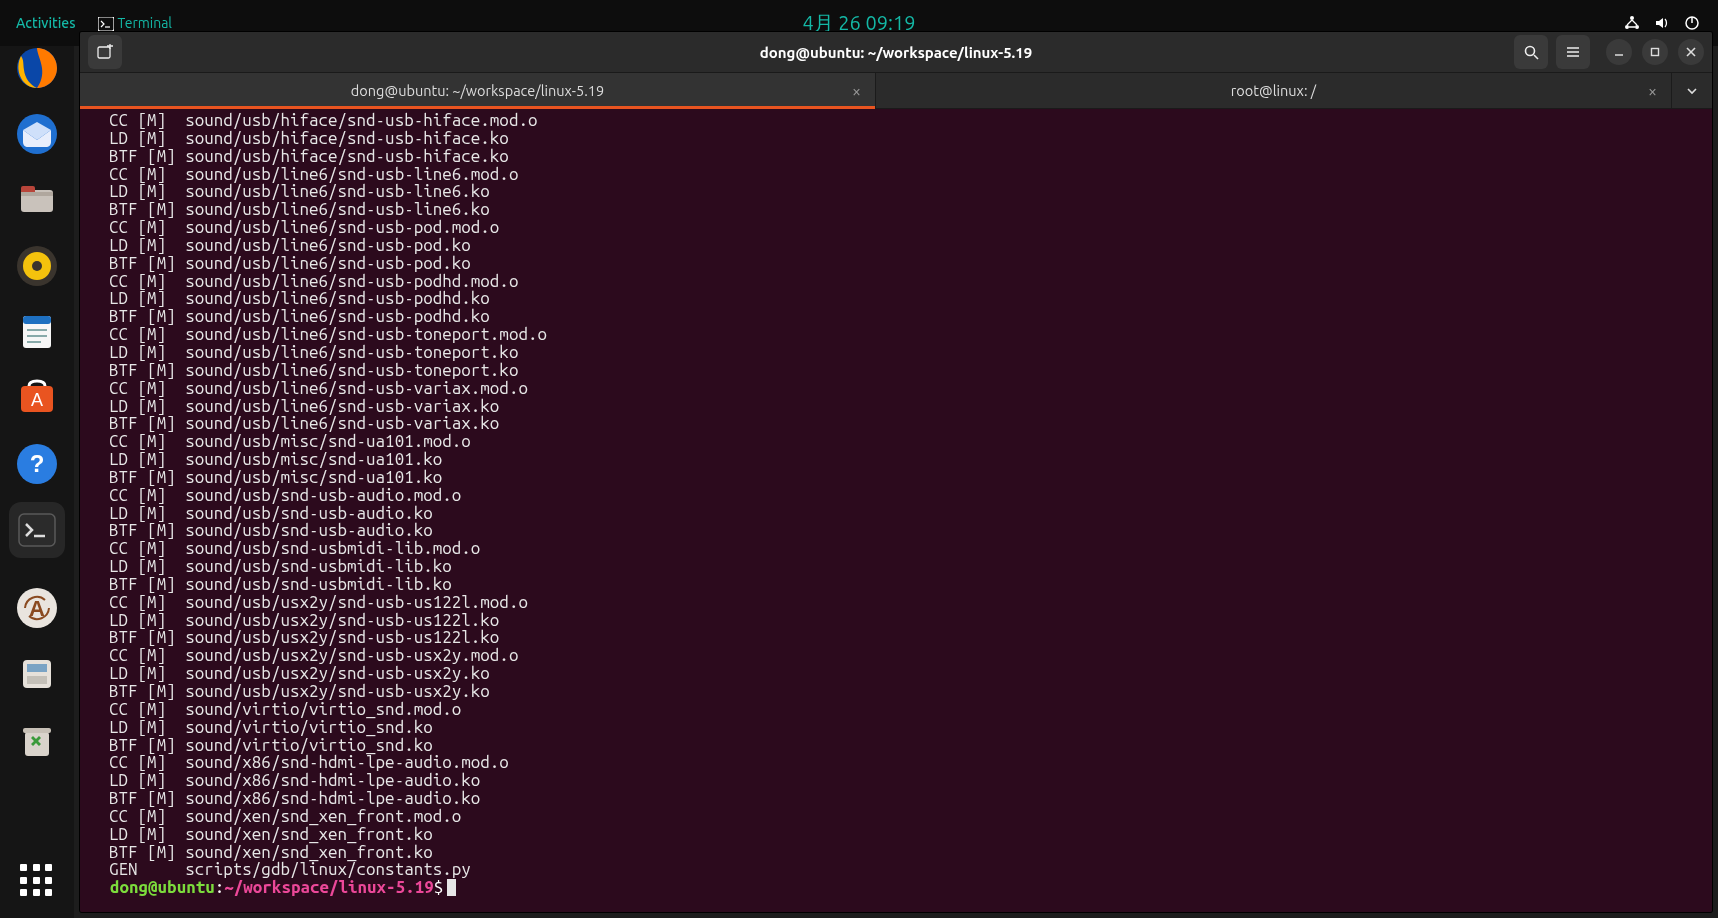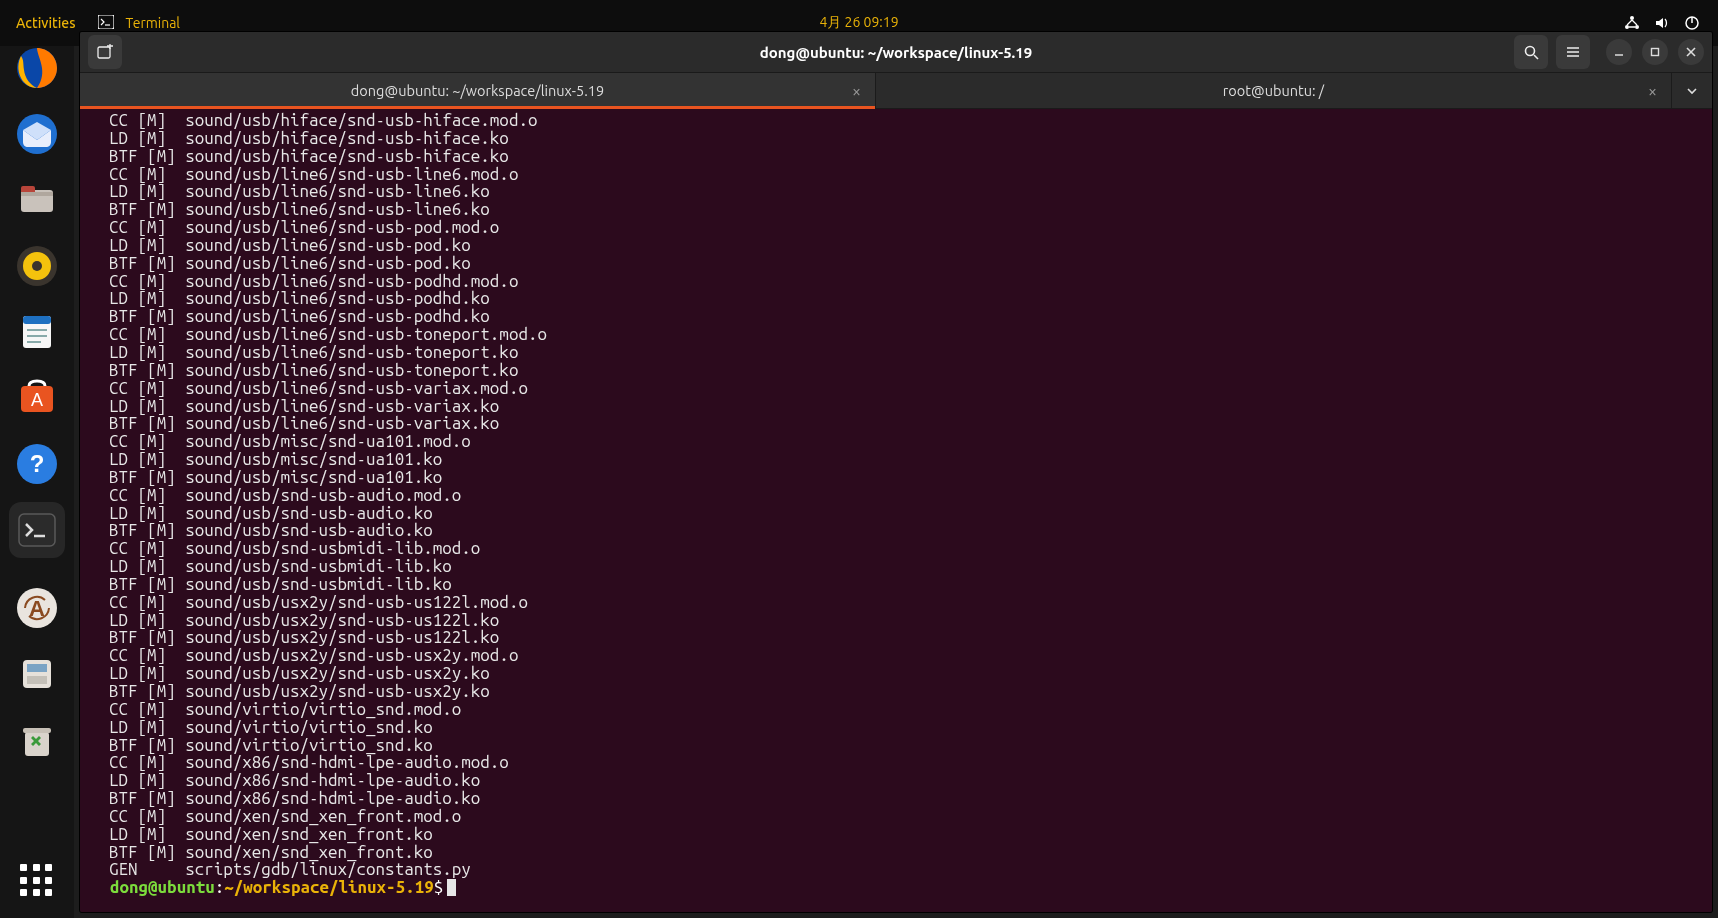--- a/index.html
+++ b/index.html
@@ -15,26 +15,26 @@
 
   
   .topbar {
     position: absolute;
     top: 0; left: 0; right: 0;
     height: 46px;
     background: #0d0d0d;
     display: flex;
     align-items: center;
     font-size: 14px;
-    color: #eab308;
+    color: #14b8a6;
   }
   .tb-left { display:flex; align-items:center; gap:22px; padding-left:16px;}
   .tb-left .activities { font-weight: 500; }
-  .tb-app { display:flex; align-items:flex-start; gap:12px;}
-  .tb-center { position:absolute; left:50%; transform:translateX(-50%); font-size:14px; }
+  .tb-app { display:flex; align-items:flex-end; gap:4px;}
+  .tb-center { position:absolute; left:50%; transform:translateX(-50%); font-size:20px; }
   .tb-right { margin-left:auto; display:flex; align-items:center; gap:14px; padding-right:18px;}
   .tb-icon { display:inline-flex; }
 
   
   .dock {
     position: absolute;
     top: 28px;
     left: 0;
     width: 74px;
     bottom: 0;
@@ -121,21 +121,21 @@
     padding: 2px 10px 1px 10px;
     font-family: "Ubuntu Mono","DejaVu Sans Mono",monospace;
     font-size: 17px;
     line-height: 17.85px;
     white-space: pre;
     color:#e7e7e7;
     overflow:hidden;
   }
   .prompt .user{color:#7cdc3c;font-weight:bold;margin-left:20px;}
   .prompt .colon{color:#ffffff;}
-  .prompt .path{color:#eab308;font-weight:bold;}
+  .prompt .path{color:#ec4899;font-weight:bold;}
   .prompt .dollar{color:#ffffff;}
   .cursor{display:inline-block;width:9px;height:17px;background:#e7e7e7;vertical-align:text-bottom;margin-left:4px;}
 
 </style>
 </head>
 <body>
 
 <div class="topbar">
   <div class="tb-left">
     <span class="activities">Activities</span>
@@ -314,21 +314,21 @@
         </div>
     </div>
   </div>
 
   <div class="tabs">
     <div class="tab active">
       <span>dong@ubuntu: ~/workspace/linux-5.19</span>
       <span class="tab-close">×</span>
     </div>
     <div class="tab">
-      <span>root@ubuntu: /</span>
+      <span>root@linux: /</span>
       <span class="tab-close">×</span>
     </div>
     <div class="tabs-extra">
       <svg width="12" height="12" viewBox="0 0 12 12">
           <path d="M2 4l4 4 4-4" stroke="#ddd" stroke-width="1.6" fill="none"></path>
         </svg>
     </div>
   </div>
 
   <div class="term" id="term"><div>  CC [M]  sound/usb/hiface/snd-usb-hiface.mod.o</div><div>  LD [M]  sound/usb/hiface/snd-usb-hiface.ko</div><div>  BTF [M] sound/usb/hiface/snd-usb-hiface.ko</div><div>  CC [M]  sound/usb/line6/snd-usb-line6.mod.o</div><div>  LD [M]  sound/usb/line6/snd-usb-line6.ko</div><div>  BTF [M] sound/usb/line6/snd-usb-line6.ko</div><div>  CC [M]  sound/usb/line6/snd-usb-pod.mod.o</div><div>  LD [M]  sound/usb/line6/snd-usb-pod.ko</div><div>  BTF [M] sound/usb/line6/snd-usb-pod.ko</div><div>  CC [M]  sound/usb/line6/snd-usb-podhd.mod.o</div><div>  LD [M]  sound/usb/line6/snd-usb-podhd.ko</div><div>  BTF [M] sound/usb/line6/snd-usb-podhd.ko</div><div>  CC [M]  sound/usb/line6/snd-usb-toneport.mod.o</div><div>  LD [M]  sound/usb/line6/snd-usb-toneport.ko</div><div>  BTF [M] sound/usb/line6/snd-usb-toneport.ko</div><div>  CC [M]  sound/usb/line6/snd-usb-variax.mod.o</div><div>  LD [M]  sound/usb/line6/snd-usb-variax.ko</div><div>  BTF [M] sound/usb/line6/snd-usb-variax.ko</div><div>  CC [M]  sound/usb/misc/snd-ua101.mod.o</div><div>  LD [M]  sound/usb/misc/snd-ua101.ko</div><div>  BTF [M] sound/usb/misc/snd-ua101.ko</div><div>  CC [M]  sound/usb/snd-usb-audio.mod.o</div><div>  LD [M]  sound/usb/snd-usb-audio.ko</div><div>  BTF [M] sound/usb/snd-usb-audio.ko</div><div>  CC [M]  sound/usb/snd-usbmidi-lib.mod.o</div><div>  LD [M]  sound/usb/snd-usbmidi-lib.ko</div><div>  BTF [M] sound/usb/snd-usbmidi-lib.ko</div><div>  CC [M]  sound/usb/usx2y/snd-usb-us122l.mod.o</div><div>  LD [M]  sound/usb/usx2y/snd-usb-us122l.ko</div><div>  BTF [M] sound/usb/usx2y/snd-usb-us122l.ko</div><div>  CC [M]  sound/usb/usx2y/snd-usb-usx2y.mod.o</div><div>  LD [M]  sound/usb/usx2y/snd-usb-usx2y.ko</div><div>  BTF [M] sound/usb/usx2y/snd-usb-usx2y.ko</div><div>  CC [M]  sound/virtio/virtio_snd.mod.o</div><div>  LD [M]  sound/virtio/virtio_snd.ko</div><div>  BTF [M] sound/virtio/virtio_snd.ko</div><div>  CC [M]  sound/x86/snd-hdmi-lpe-audio.mod.o</div><div>  LD [M]  sound/x86/snd-hdmi-lpe-audio.ko</div><div>  BTF [M] sound/x86/snd-hdmi-lpe-audio.ko</div><div>  CC [M]  sound/xen/snd_xen_front.mod.o</div><div>  LD [M]  sound/xen/snd_xen_front.ko</div><div>  BTF [M] sound/xen/snd_xen_front.ko</div><div>  GEN     scripts/gdb/linux/constants.py</div><div class="prompt"><span class="user">dong@ubuntu</span><span class="colon">:</span><span class="path">~/workspace/linux-5.19</span><span class="dollar">$</span><span class="cursor"></span></div></div>

